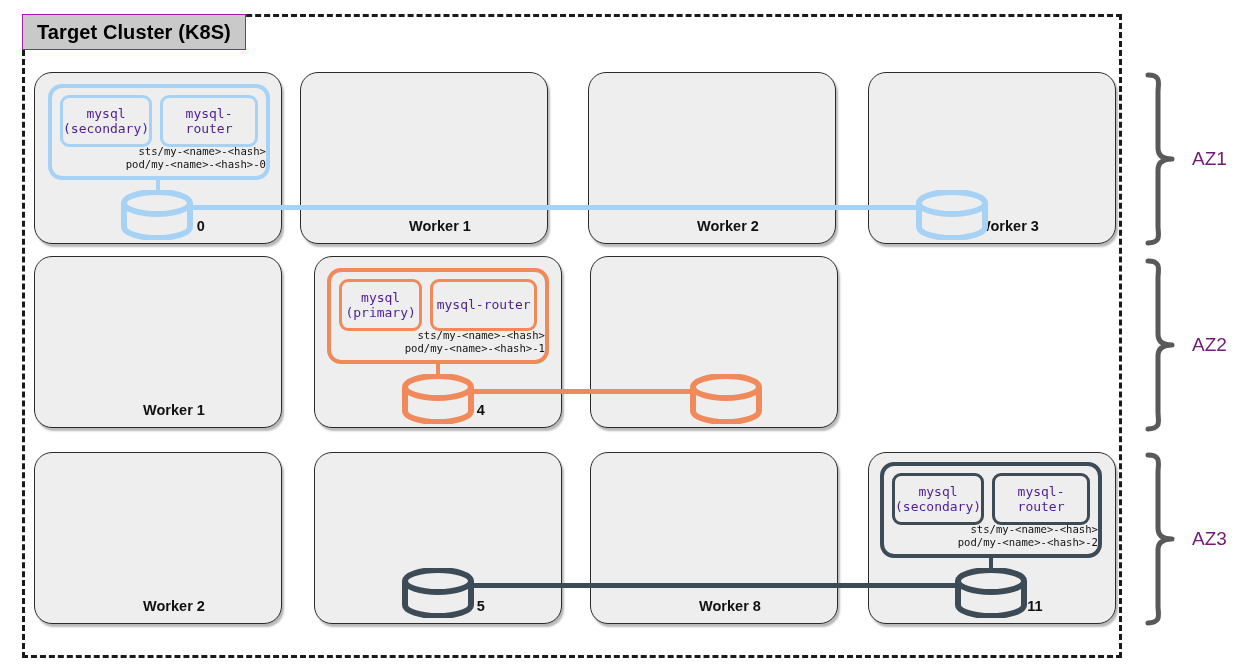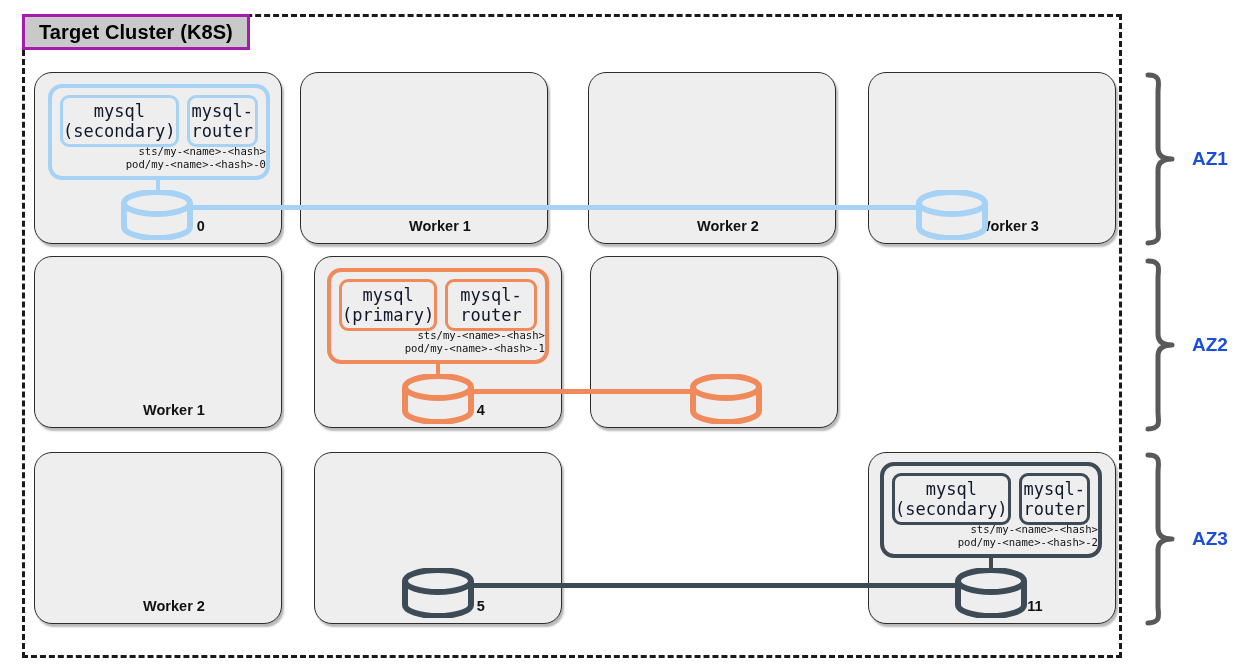--- a/index.html
+++ b/index.html
@@ -33,21 +33,21 @@
   
   #cluster-title {
     position: absolute;
     left: 22px;
     top: 14px;
     height: 36px;
     padding: 0 14px;
     display: flex;
     align-items: center;
     background: #c9c9c9;
-    border: 3px solid #a21caf;
+    border: 1px solid #a21caf;
     box-sizing: border-box;
     font-size: 20px;
     font-weight: bold;
     color: #000000;
     letter-spacing: 0.1px;
     z-index: 40;
     white-space: nowrap;
   }
 
   
@@ -96,23 +96,23 @@
     border-radius: 9px;
     border-width: 3.4px;
     border-style: solid;
     box-sizing: border-box;
     display: flex;
     align-items: center;
     justify-content: center;
     text-align: center;
     background: #eeeeee;
     font-family: "DejaVu Sans Mono", "Liberation Mono", monospace;
-    font-size: 17px;
+    font-size: 13px;
     line-height: 1.18;
-    color: #0f172a;
+    color: #4c1d95;
     white-space: pre-line;
   }
   .pod-meta {
     position: absolute;
     left: 0;
     right: 0;
     bottom: 5px;
     text-align: right;
     font-family: "DejaVu Sans Mono", "Liberation Mono", monospace;
     font-size: 10.6px;
@@ -138,22 +138,22 @@
     position: absolute;
     height: 5px;
     z-index: 8;
   }
 
   
   .az-brace { position: absolute; z-index: 30; }
   .az-label {
     position: absolute;
     font-size: 19px;
-    font-weight: bold;
-    color: #1d4ed8;
+    font-weight: normal;
+    color: #701a75;
     z-index: 30;
     white-space: nowrap;
   }
 </style>
 </head>
 <body>
 
 <div id="canvas">
 
   <div id="cluster-boundary"></div>
@@ -228,20 +228,23 @@
     <path d="M7,13 L7,37 A33,11 0 0 0 73,37 L73,13" fill="#eeeeee" stroke="#f08a5b" stroke-width="6" stroke-linejoin="round"></path>
     <ellipse cx="40" cy="13" rx="33" ry="11" fill="#eeeeee" stroke="#f08a5b" stroke-width="6"></ellipse>
   </svg>
 
   <div class="worker-box" style="left:34px; top:452px; width:248px; height:172px;">
     <div class="worker-label">Worker 2</div>
   </div>
   <div class="worker-box" style="left:314px; top:452px; width:248px; height:172px;">
     <div class="worker-label">Worker 5</div>
   </div>
+  <div class="worker-box" style="left:590px; top:452px; width:248px; height:172px;">
+    <div class="worker-label">Worker 8</div>
+  </div>
   <div class="worker-box" style="left:868px; top:452px; width:248px; height:172px;">
     <div class="worker-label">Worker 11</div>
   </div>
 
   <div class="link-line" style="left:440px; top:583px; width:542px; background:#3d4b57;"></div>
 
   <div class="pod-group" style="left:880px; top:462px; width:222px; height:96px; border-color:#3d4b57;">
     <div class="pod-inner-row">
       <div class="container-box" style="border-color:#3d4b57;">mysql
 (secondary)</div>

